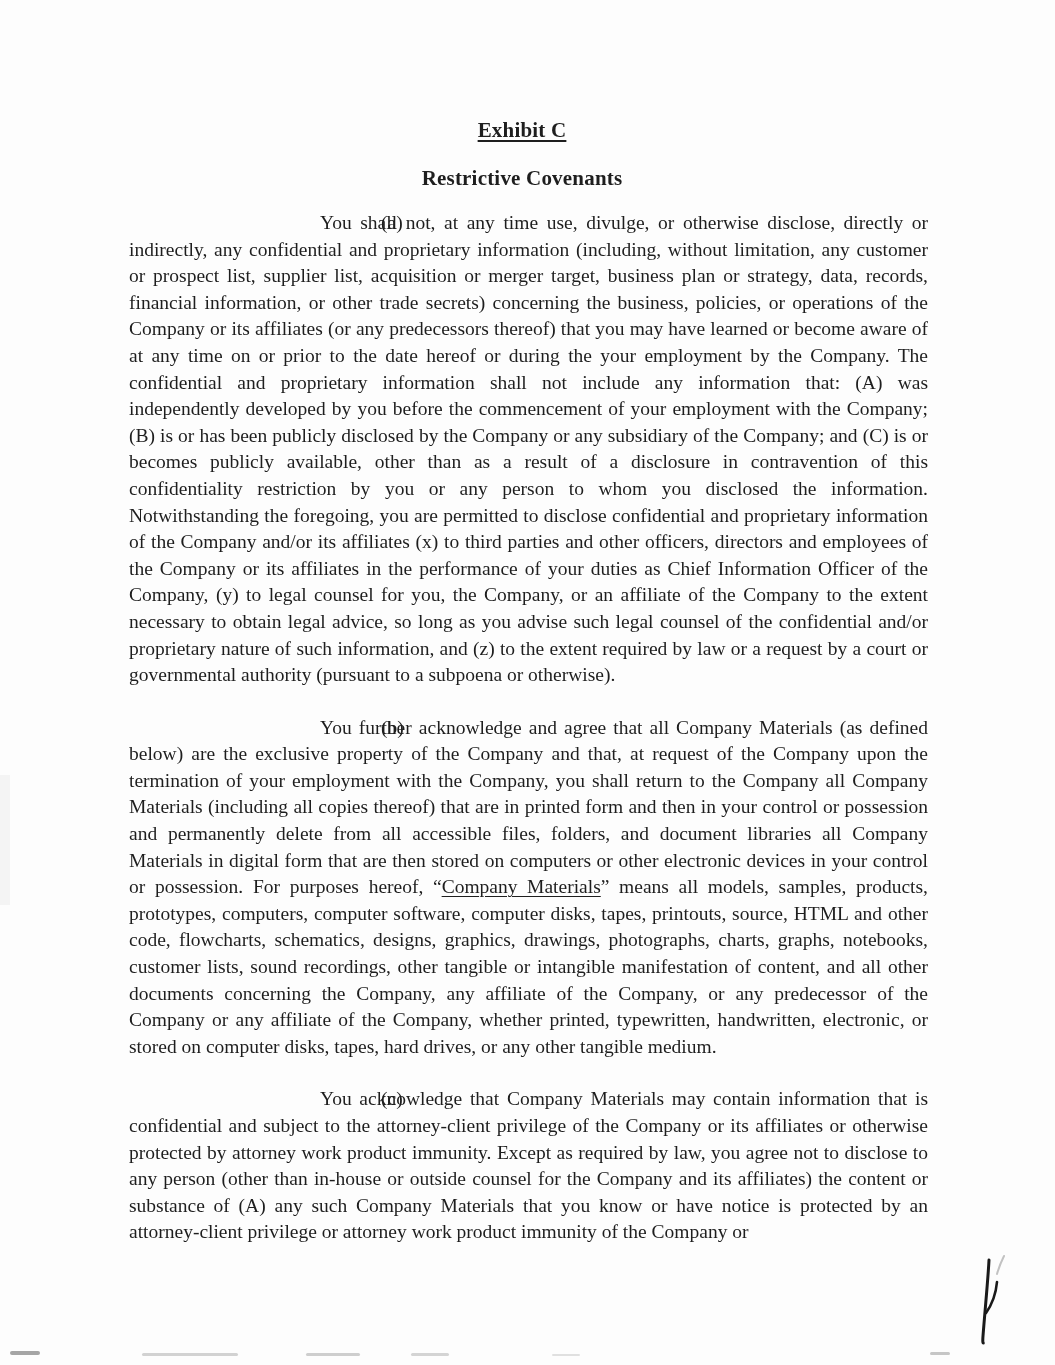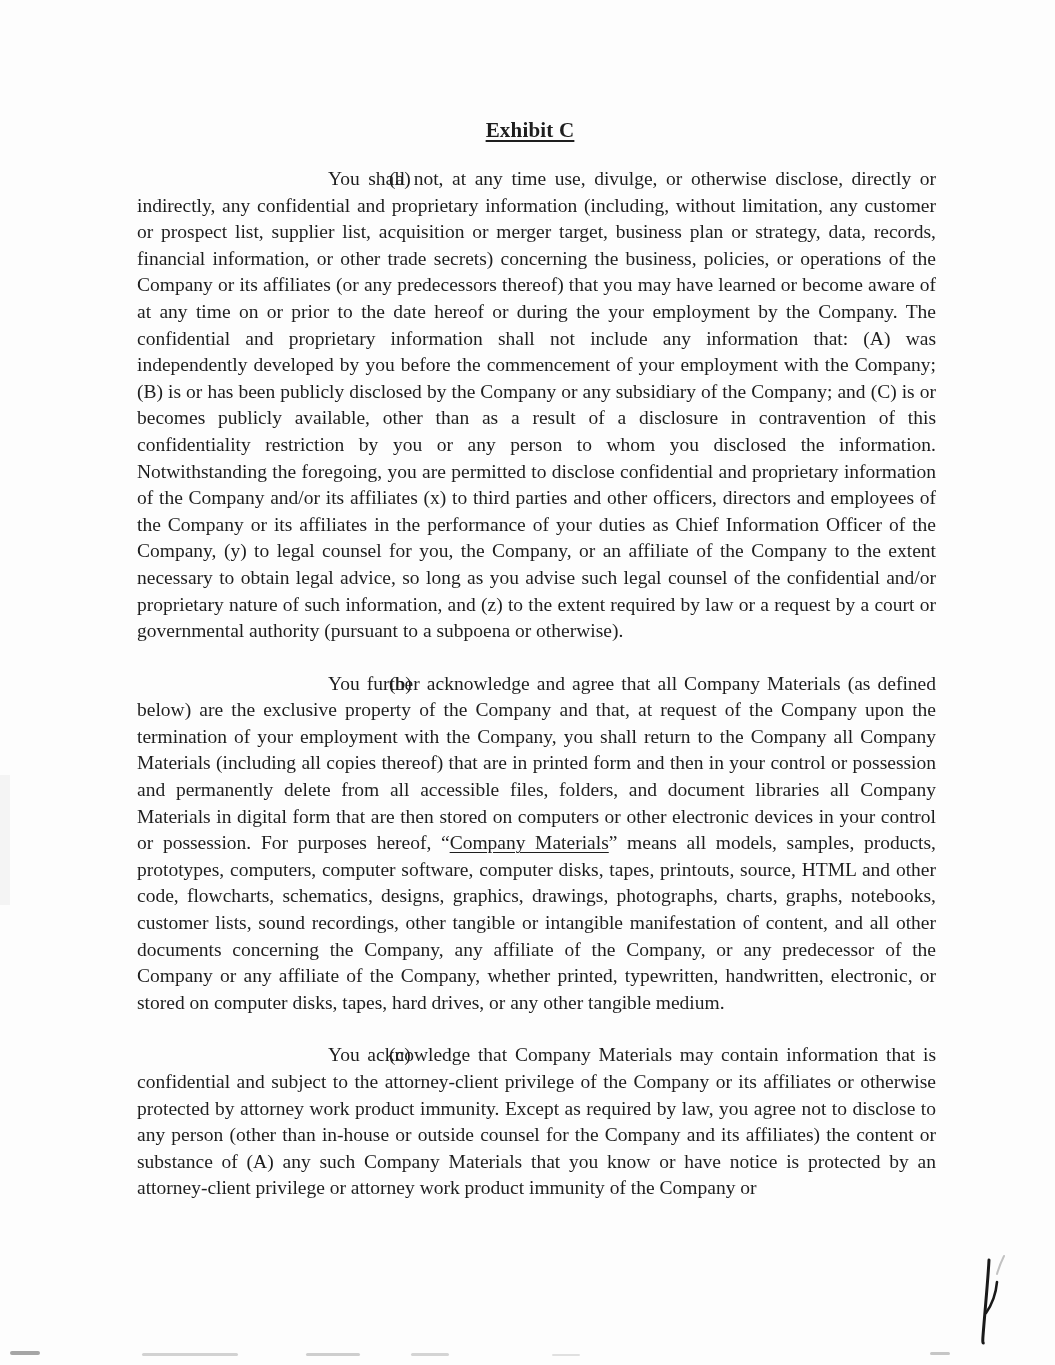--- a/index.html
+++ b/index.html
@@ -6,21 +6,21 @@
   .page {
     position:relative;
     width:1055px; height:1365px;
     background:#fdfdfd;
     overflow:hidden;
     font-family:"Liberation Serif", serif;
     color:#1e1e1e;
   }
   .content {
     position:absolute;
-    left:124px; top:118px; width:812px;
+    left:116px; top:118px; width:812px;
   }
   .doc-title {
     font-size:21px; font-weight:bold; text-align:center;
     line-height:24px; margin:0 0 24px 0; letter-spacing:0.2px;
   }
   .doc-title .u { text-decoration:underline; text-underline-offset:3px; text-decoration-thickness:1.5px; }
   .doc-subtitle {
     font-size:21px; font-weight:bold; text-align:center;
     line-height:24px; margin:0 0 20px 0; letter-spacing:0.2px;
   }
@@ -44,20 +44,21 @@
   .edge-smudge { position:absolute; left:0; top:775px; width:10px; height:130px; background:#f4f4f4; }
 </style>
 </head>
 <body>
 
 <div class="page">
   <div class="content">
 
     <h1 class="doc-title"><span class="u">Exhibit C</span></h1>
 
+    <h2 class="doc-subtitle">Restrictive Covenants</h2>
 
 
     <div id="paras">
         <p class="body-para"><span class="para-label">(a)</span><span>You shall not, at any time use, divulge, or otherwise disclose, directly or indirectly, any confidential and proprietary information (including, without limitation, any customer or prospect list, supplier list, acquisition or merger target, business plan or strategy, data, records, financial information, or other trade secrets) concerning the business, policies, or operations of the Company or its affiliates (or any predecessors thereof) that you may have learned or become aware of at any time on or prior to the date hereof or during the your employment by the Company.  The confidential and proprietary information shall not include any information that: (A) was independently developed by you before the commencement of your employment with the Company; (B) is or has been publicly disclosed by the Company or any subsidiary of the Company; and (C) is or becomes publicly available, other than as a result of a disclosure in contravention of this confidentiality restriction by you or any person to whom you disclosed the information.  Notwithstanding the foregoing, you are permitted to disclose confidential and proprietary information of the Company and/or its affiliates (x) to third parties and other officers, directors and employees of the Company or its affiliates in the performance of your duties as Chief Information Officer of the Company, (y) to legal counsel for you, the Company, or an affiliate of the Company to the extent necessary to obtain legal advice, so long as you advise such legal counsel of the confidential and/or proprietary nature of such information, and (z) to the extent required by law or a request by a court or governmental authority (pursuant to a subpoena or otherwise).</span></p>
         <p class="body-para"><span class="para-label">(b)</span><span>You further acknowledge and agree that all Company Materials (as defined below) are the exclusive property of the Company and that, at request of the Company upon the termination of your employment with the Company, you shall return to the Company all Company Materials (including all copies thereof) that are in printed form and then in your control or possession and permanently delete from all accessible files, folders, and document libraries all Company Materials in digital form that are then stored on computers or other electronic devices in your control or possession.  For purposes hereof, “</span><span class="u">Company Materials</span><span>” means all models, samples, products, prototypes, computers, computer software, computer disks, tapes, printouts, source, HTML and other code, flowcharts, schematics, designs, graphics, drawings, photographs, charts, graphs, notebooks, customer lists, sound recordings, other tangible or intangible manifestation of content, and all other documents concerning the Company, any affiliate of the Company, or any predecessor of the Company or any affiliate of the Company, whether printed, typewritten, handwritten, electronic, or stored on computer disks, tapes, hard drives, or any other tangible medium.</span></p>
         <p class="body-para"><span class="para-label">(c)</span><span>You acknowledge that Company Materials may contain information that is confidential and subject to the attorney-client privilege of the Company or its affiliates or otherwise protected by attorney work product immunity.  Except as required by law, you agree not to disclose to any person (other than in-house or outside counsel for the Company and its affiliates) the content or substance of (A) any such Company Materials that you know or have notice is protected by an attorney-client privilege or attorney work product immunity of the Company or</span></p>
       </div>
   </div>
 
   <svg class="pen-mark" width="38" height="98" viewBox="0 0 38 98" fill="none" xmlns="http://www.w3.org/2000/svg">

